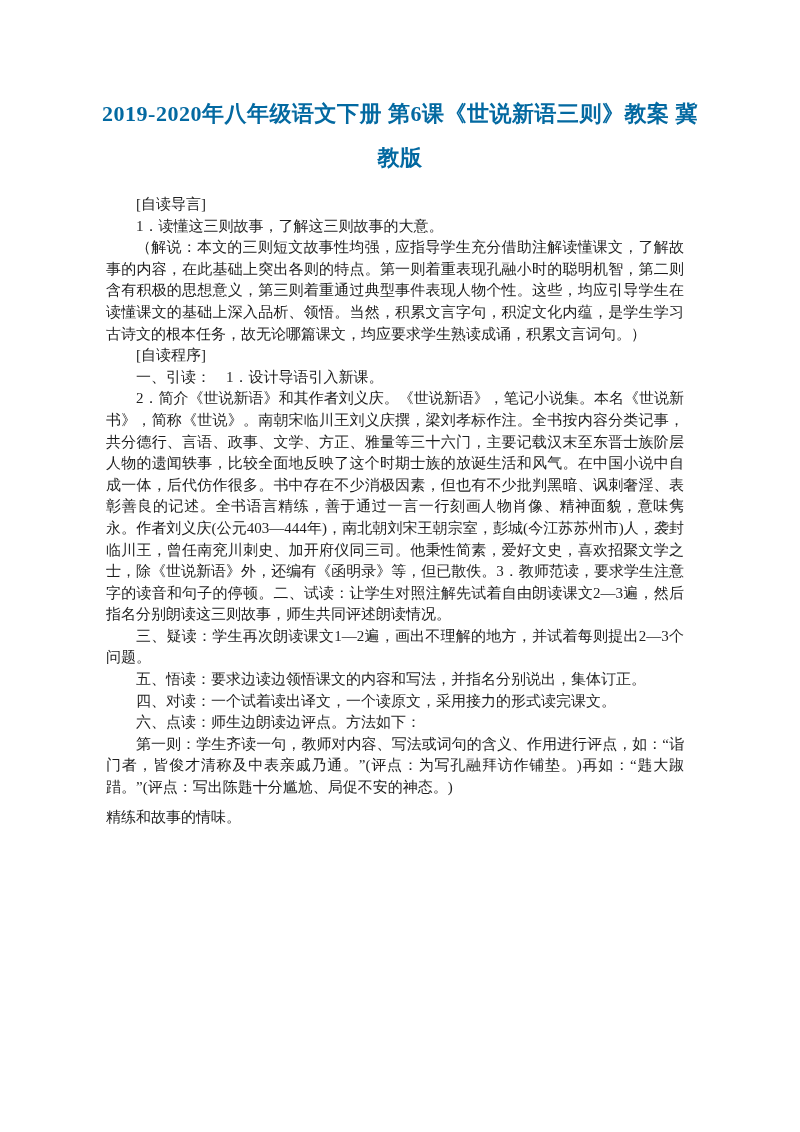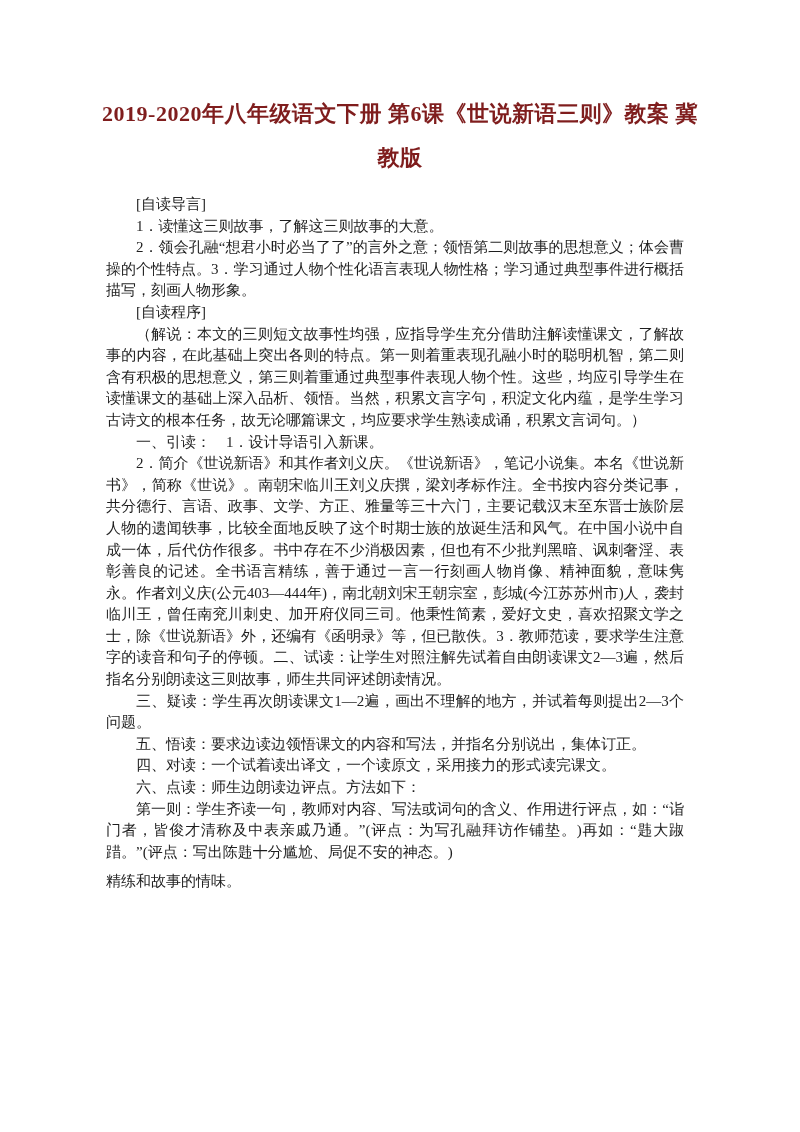--- a/index.html
+++ b/index.html
@@ -44,27 +44,26 @@
     text-indent: 2em;
   }
   .doc-body p.gap {
     margin-top: 8px;
   }
 </style>
 </head>
 <body>
 
 <div class="page">
-  <h1 class="doc-title" style="color: #7f1d1d;">2019-2020年八年级语文下册 第6课《世说新语三则》教案 冀教版</h1>
+  <h1 class="doc-title" style="color: #0369a1;">2019-2020年八年级语文下册 第6课《世说新语三则》教案 冀教版</h1>
   <div class="doc-body" id="paragraphs" style="color: rgb(30, 30, 30);">
       <p class="indent">[自读导言]</p>
       <p class="indent">1．读懂这三则故事，了解这三则故事的大意。</p>
-      <p class="indent">2．领会孔融“想君小时必当了了”的言外之意；领悟第二则故事的思想意义；体会曹操的个性特点。3．学习通过人物个性化语言表现人物性格；学习通过典型事件进行概括描写，刻画人物形象。</p>
+      <p class="indent">（解说：本文的三则短文故事性均强，应指导学生充分借助注解读懂课文，了解故事的内容，在此基础上突出各则的特点。第一则着重表现孔融小时的聪明机智，第二则含有积极的思想意义，第三则着重通过典型事件表现人物个性。这些，均应引导学生在读懂课文的基础上深入品析、领悟。当然，积累文言字句，积淀文化内蕴，是学生学习古诗文的根本任务，故无论哪篇课文，均应要求学生熟读成诵，积累文言词句。）</p>
       <p class="indent">[自读程序]</p>
-      <p class="indent">（解说：本文的三则短文故事性均强，应指导学生充分借助注解读懂课文，了解故事的内容，在此基础上突出各则的特点。第一则着重表现孔融小时的聪明机智，第二则含有积极的思想意义，第三则着重通过典型事件表现人物个性。这些，均应引导学生在读懂课文的基础上深入品析、领悟。当然，积累文言字句，积淀文化内蕴，是学生学习古诗文的根本任务，故无论哪篇课文，均应要求学生熟读成诵，积累文言词句。）</p>
       <p class="indent">一、引读：　1．设计导语引入新课。</p>
       <p class="indent">2．简介《世说新语》和其作者刘义庆。《世说新语》，笔记小说集。本名《世说新书》，简称《世说》。南朝宋临川王刘义庆撰，梁刘孝标作注。全书按内容分类记事，共分德行、言语、政事、文学、方正、雅量等三十六门，主要记载汉末至东晋士族阶层人物的遗闻轶事，比较全面地反映了这个时期士族的放诞生活和风气。在中国小说中自成一体，后代仿作很多。书中存在不少消极因素，但也有不少批判黑暗、讽刺奢淫、表彰善良的记述。全书语言精练，善于通过一言一行刻画人物肖像、精神面貌，意味隽永。作者刘义庆(公元403—444年)，南北朝刘宋王朝宗室，彭城(今江苏苏州市)人，袭封临川王，曾任南兖川刺史、加开府仪同三司。他秉性简素，爱好文史，喜欢招聚文学之士，除《世说新语》外，还编有《函明录》等，但已散佚。3．教师范读，要求学生注意字的读音和句子的停顿。二、试读：让学生对照注解先试着自由朗读课文2—3遍，然后指名分别朗读这三则故事，师生共同评述朗读情况。</p>
       <p class="indent">三、疑读：学生再次朗读课文1—2遍，画出不理解的地方，并试着每则提出2—3个问题。</p>
       <p class="indent">五、悟读：要求边读边领悟课文的内容和写法，并指名分别说出，集体订正。</p>
       <p class="indent">四、对读：一个试着读出译文，一个读原文，采用接力的形式读完课文。</p>
       <p class="indent">六、点读：师生边朗读边评点。方法如下：</p>
       <p class="indent">第一则：学生齐读一句，教师对内容、写法或词句的含义、作用进行评点，如：“诣门者，皆俊才清称及中表亲戚乃通。”(评点：为写孔融拜访作铺垫。)再如：“韪大踧踖。”(评点：写出陈韪十分尴尬、局促不安的神态。)</p>
       <p class=" gap">精练和故事的情味。</p>
     </div>
 </div>

